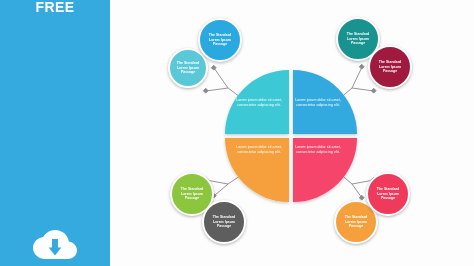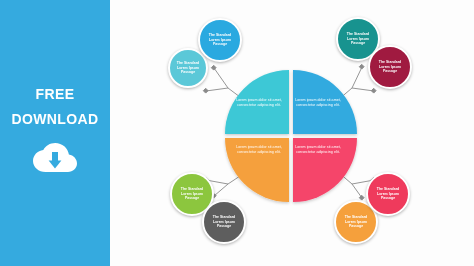--- a/index.html
+++ b/index.html
@@ -10,21 +10,21 @@
     overflow:hidden;
     position:relative;
   }
   #stage{position:absolute;inset:0;background:#fdfdfd;}
 
   
   #promo{
     position:absolute;left:0;top:0;width:110px;height:266px;
     background:#35aadf;
     display:flex;flex-direction:column;
-    align-items:center;justify-content:center;
+    align-items:center;justify-content:space-between;
     gap:10px;
   }
   .promo-line{
     color:#ffffff;font-weight:bold;letter-spacing:.4px;
     font-size:14px;line-height:15px;text-align:center;
   }
   #cloud-icon{margin-top:6px;}
 
   
   #diagram{position:absolute;left:110px;top:0;width:364px;height:266px;}
@@ -54,21 +54,20 @@
   }
   .bubble span{display:block;}
 </style>
 </head>
 <body>
 
 <div id="stage">
 
   <div id="promo">
     <div class="promo-line">FREE</div>
-    <div class="promo-line">DOWNLOAD</div>
     <div id="cloud-icon">
       <svg width="44" height="32" viewBox="0 0 44 32">
         <path d="M12.5 29 C5.6 29 0 24.0 0 17.9 C0 12.4 4.5 7.8 10.3 7.1
                  C12.4 2.8 17.0 0 22.2 0 C29.2 0 35.0 5.0 35.9 11.6
                  C40.5 12.4 44 16.1 44 20.6 C44 25.2 39.9 29 34.9 29 Z" fill="#ffffff"></path>
         <rect x="19" y="9" width="6" height="10" fill="#35aadf"></rect>
         <path d="M15.6 17.5 L28.4 17.5 L22 25.5 Z" fill="#35aadf"></path>
       </svg>
     </div>
   </div>

